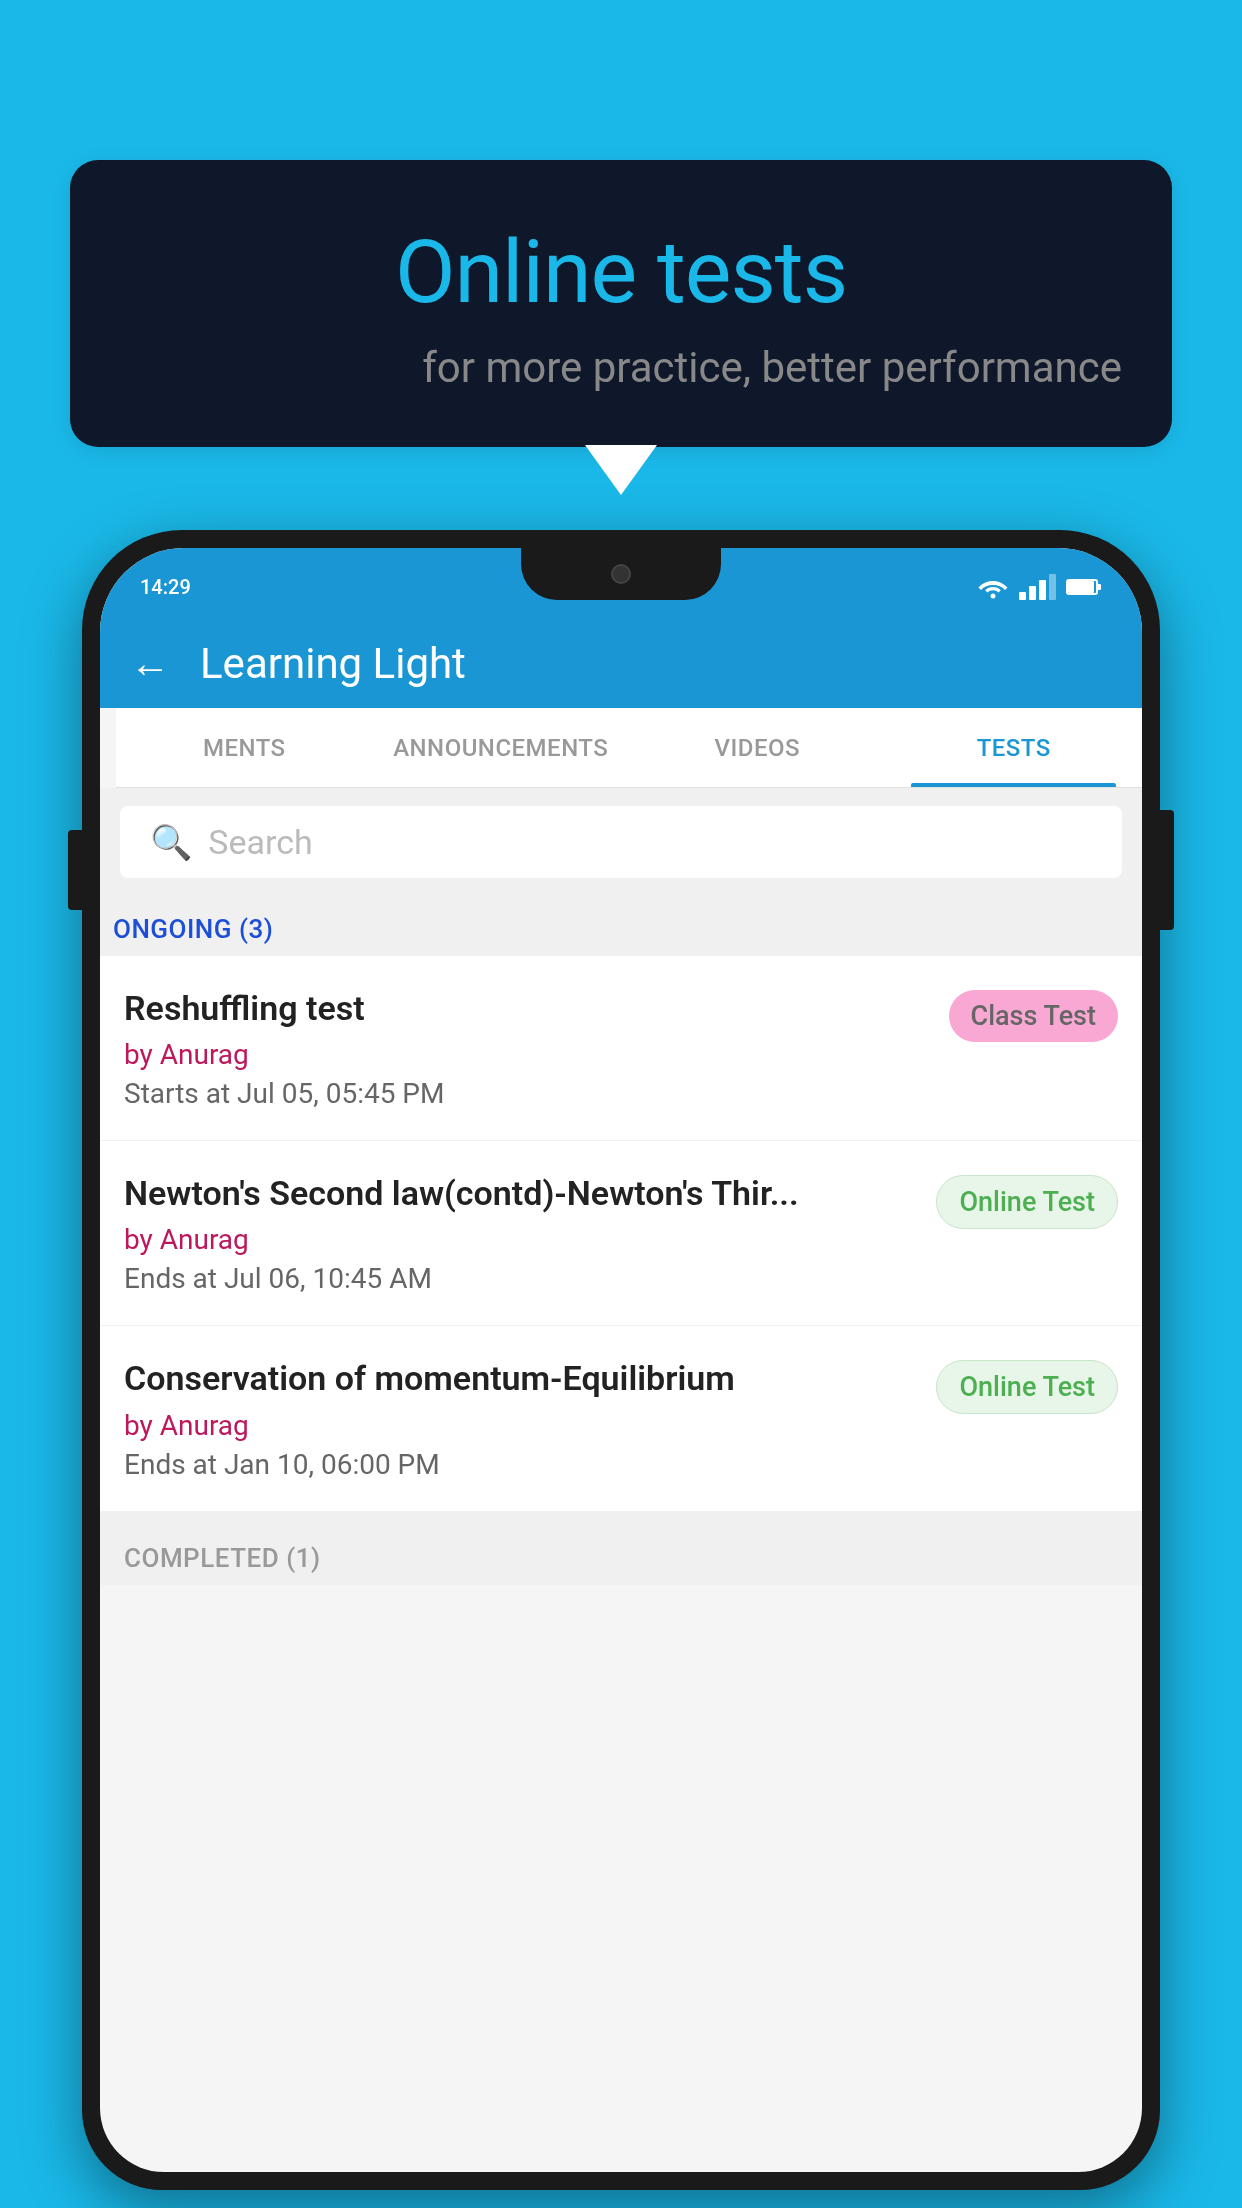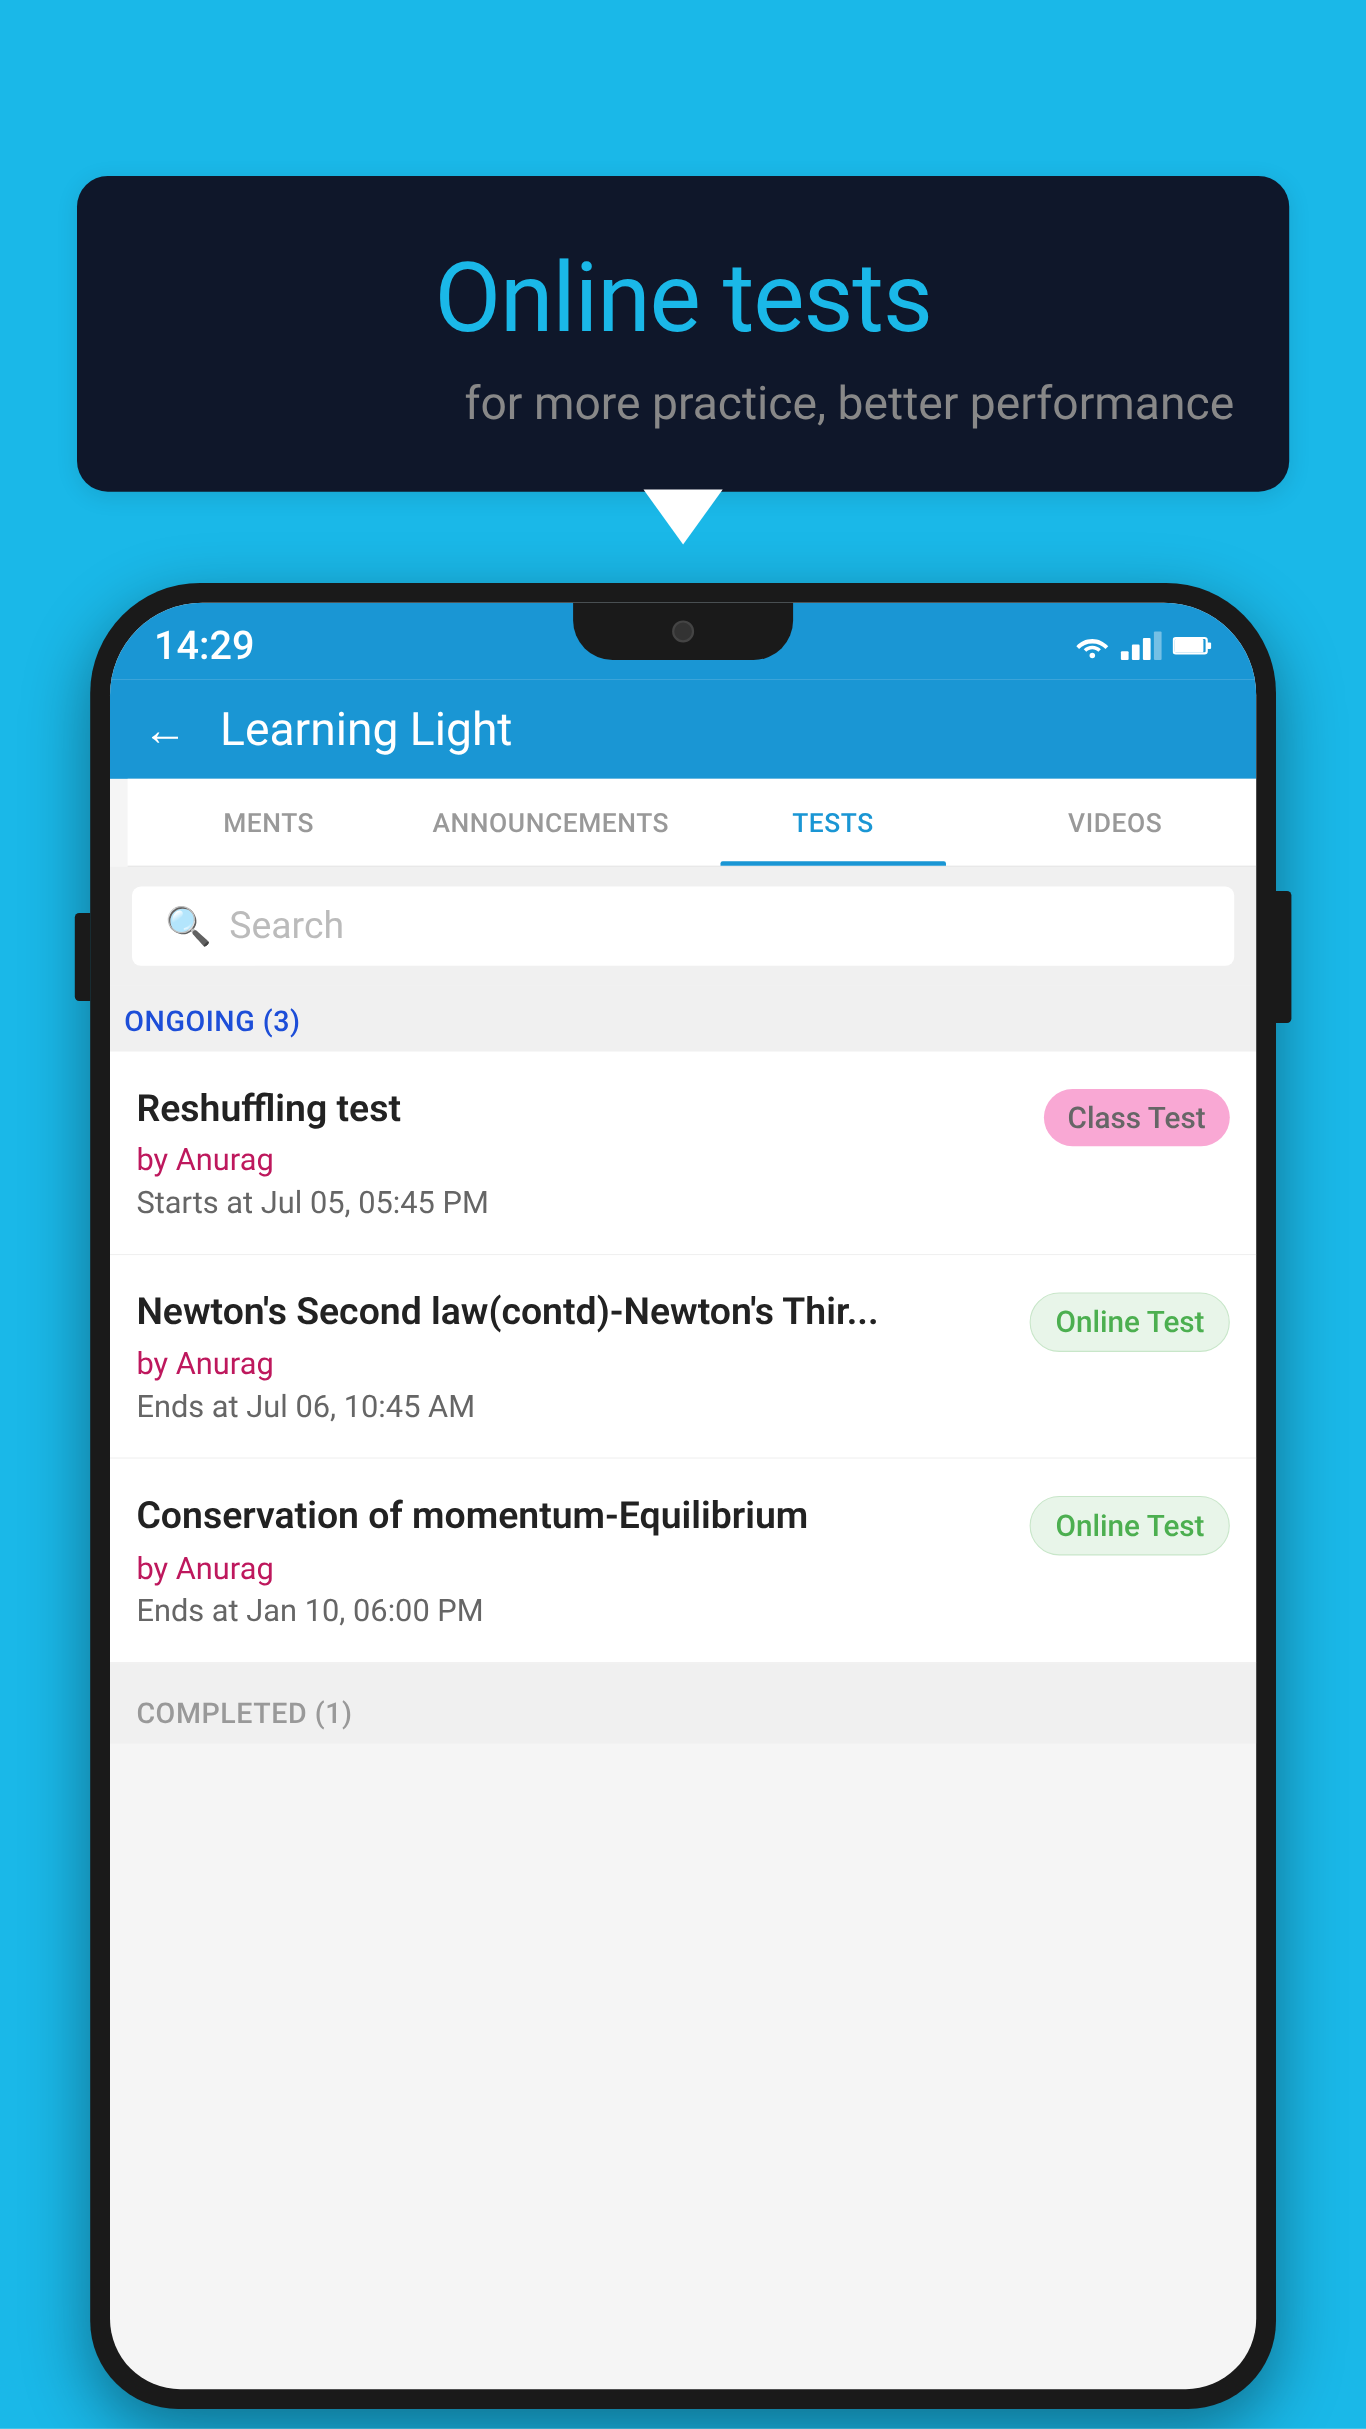--- a/index.html
+++ b/index.html
@@ -135,21 +135,21 @@
       height: 70px;
       display: flex;
       align-items: center;
       justify-content: space-between;
       padding: 0 40px;
       padding-top: 8px;
     }
 
     .status-time {
       color: white;
-      font-size: 36px;
+      font-size: 20px;
       font-weight: 500;
     }
 
     .status-icons {
       display: flex;
       gap: 10px;
       align-items: center;
     }
 
     .signal-bars {
@@ -376,25 +376,25 @@
         <span class="app-title">Learning Light</span>
       </div>
 
       <div class="tabs-bar">
         <div class="tab">
           <span>MENTS</span>
         </div>
         <div class="tab">
           <span>ANNOUNCEMENTS</span>
         </div>
+        <div class="tab">
+          <span>VIDEOS</span>
+        </div>
         <div class="tab active">
           <span>TESTS</span>
-        </div>
-        <div class="tab">
-          <span>VIDEOS</span>
         </div>
       </div>
 
       <div class="search-container">
         <div class="search-bar">
           <span class="search-icon">🔍</span>
           <span class="search-placeholder">Search</span>
         </div>
       </div>
 

